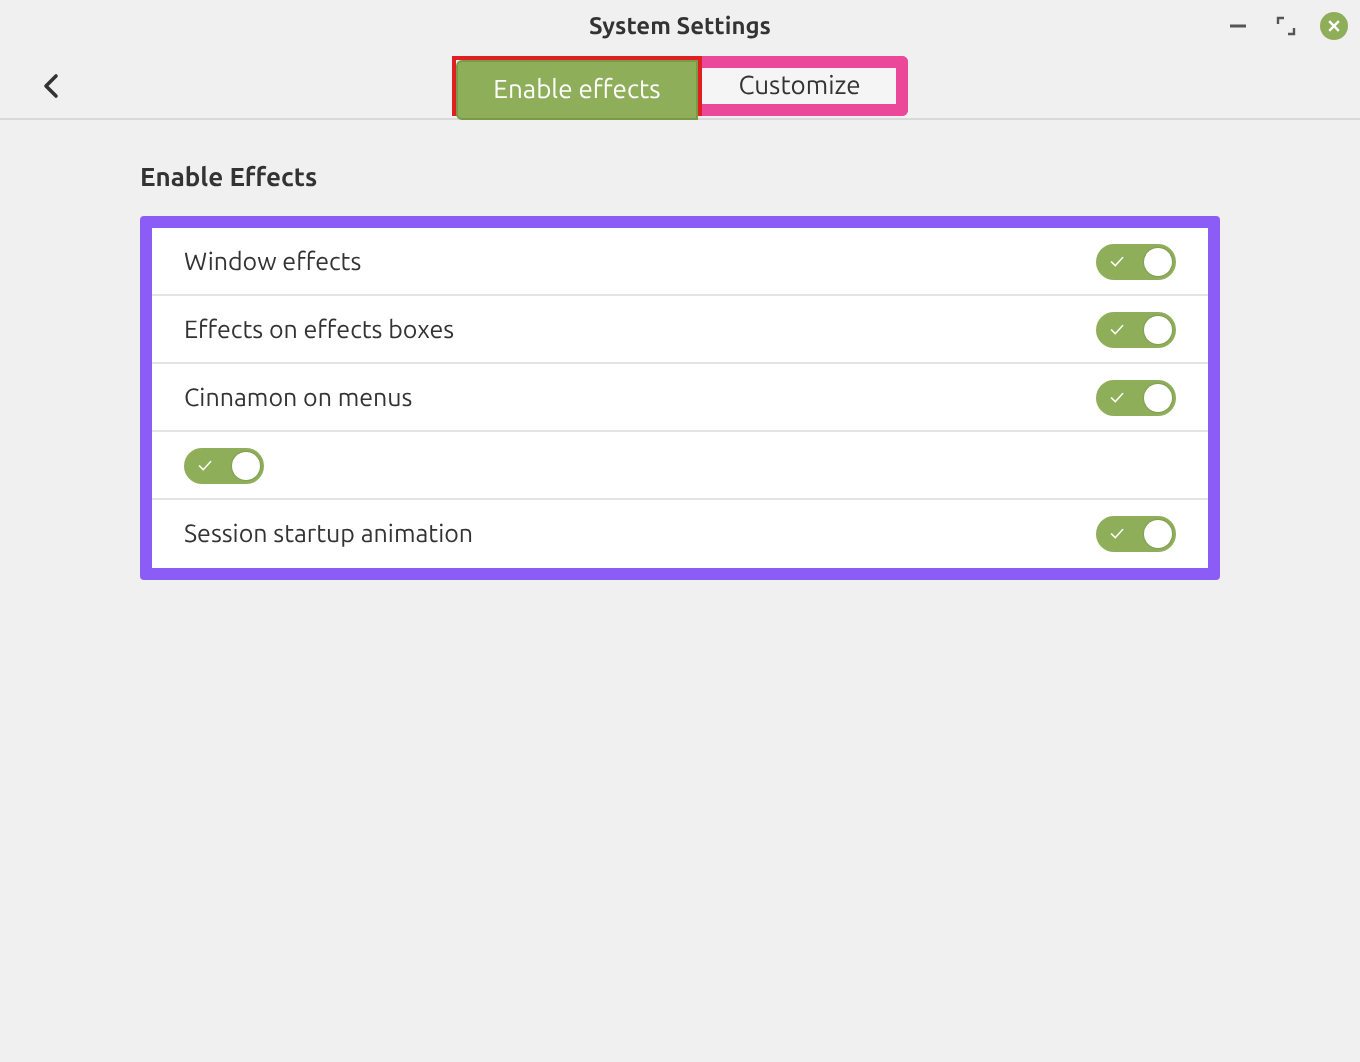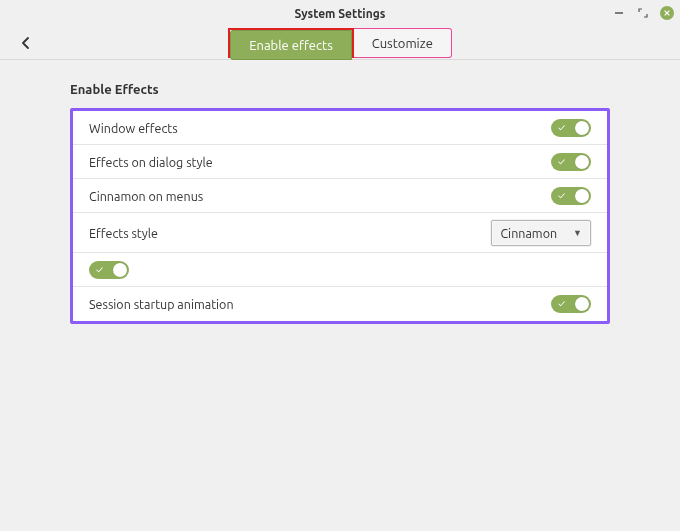--- a/index.html
+++ b/index.html
@@ -33,32 +33,32 @@
       height: 34px; background: #f0f0f0; border-bottom: 1px solid #d9d9d9;
       display: flex; align-items: center; justify-content: center; position: relative;
     }
     .back-btn {
       position: absolute; left: 14px; top: 0; height: 34px; width: 24px;
       display: flex; align-items: center; justify-content: center; cursor: pointer;
     }
     .tab-group { display: flex; height: 30px; }
     .tab-highlight { border: 2px solid #e02020; padding: 0; display: flex; }
     .tab-btn {
-      height: 30px; padding: 0 18px; font-size: 13px; border: 1px solid #ec4899;
+      height: 30px; padding: 0 18px; font-size: 13px; border: 6px solid #ec4899;
       background: #f5f5f5; color: #333; cursor: pointer; display: flex; align-items: center;
     }
     .tab-btn.active {
       background: #8fae5a; color: #fff; border: 1px solid #7a9a49;
     }
     .tab-btn.left { border-top-left-radius: 3px; border-bottom-left-radius: 3px; }
     .tab-btn.right { border-top-right-radius: 3px; border-bottom-right-radius: 3px; border-left: none; }
 
     .content { padding: 22px 70px 0 70px; }
     .section-title { font-size: 13px; font-weight: bold; color: #333; margin-bottom: 12px; }
-    .panel { background: #fff; border: 3px solid #8b5cf6; border-radius: 2px; }
+    .panel { background: #fff; border: 6px solid #8b5cf6; border-radius: 2px; }
     .row {
       display: flex; align-items: center; justify-content: space-between;
       padding: 0 16px; border-bottom: 1px solid #e4e4e4;
     }
     .row:last-child { border-bottom: none; }
     .row.normal { height: 34px; }
     .row.tall { height: 40px; }
     .row-label { font-size: 12.5px; color: #333; }
 
     .toggle {
@@ -131,42 +131,35 @@
 
     <div class="row normal">
       <span class="row-label">Window effects</span>
       <div class="toggle">
         <span class="check">✓</span>
         <span class="knob"></span>
       </div>
     </div>
 
     <div class="row normal">
-      <span class="row-label">Effects on dialog style</span>
+      <span class="row-label">Effects on effects boxes</span>
       <div class="toggle">
         <span class="check">✓</span>
         <span class="knob"></span>
       </div>
     </div>
 
     <div class="row normal">
       <span class="row-label">Cinnamon on menus</span>
       <div class="toggle">
         <span class="check">✓</span>
         <span class="knob"></span>
       </div>
     </div>
 
-    <div class="row tall">
-      <span class="row-label">Effects style</span>
-      <div class="select">
-        <span>Cinnamon</span>
-        <span class="caret">▼</span>
-      </div>
-    </div>
 
     <div class="row normal">
       <div class="toggle">
         <span class="check">✓</span>
         <span class="knob"></span>
       </div>
     </div>
 
     <div class="row normal">
       <span class="row-label">Session startup animation</span>

